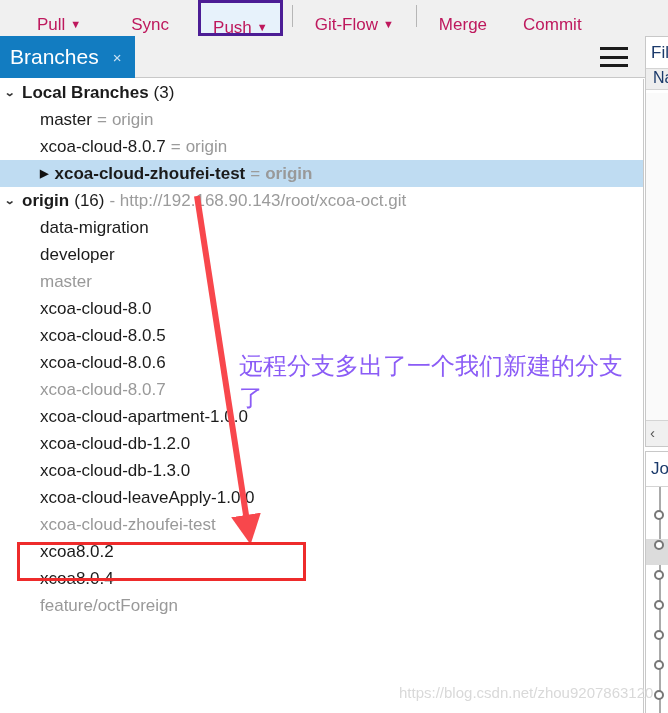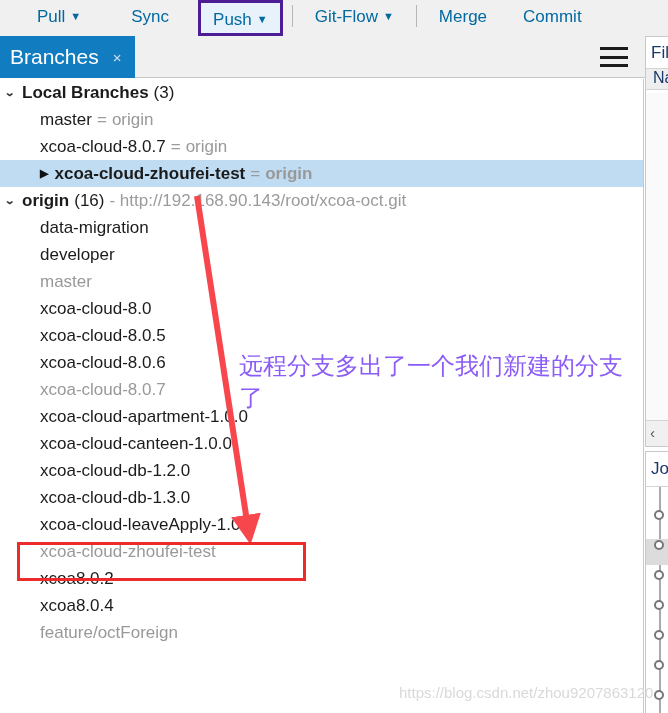--- a/index.html
+++ b/index.html
@@ -26,23 +26,23 @@
     position: absolute;
     left: 0; top: 0;
     width: 668px; height: 36px;
     background: #f0f0f0;
     display: flex;
     align-items: flex-start;
   }
   .tb-btn {
     height: 32px;
     line-height: 32px;
-    padding: 0 12px;
+    padding: 8px 12px;
     font-size: 17px;
-    color: #0369a1;
+    color: #be185d;
     white-space: nowrap;
     box-sizing: border-box;
     background: transparent;
     border: 1px solid transparent;
   }
   .tb-btn.pressed {
     background: #e7f2fb;
     border: 3px solid #4c1d95;
     height: 36px;
     line-height: 33px;
@@ -391,23 +391,20 @@
         <span>xcoa-cloud-8.0.5</span>
       </div>
     <div class="row child">
         <span>xcoa-cloud-8.0.6</span>
       </div>
     <div class="row child dim">
         <span>xcoa-cloud-8.0.7</span>
       </div>
     <div class="row child">
         <span>xcoa-cloud-apartment-1.0.0</span>
-      </div>
-    <div class="row child">
-        <span>xcoa-cloud-canteen-1.0.0</span>
       </div>
     <div class="row child">
         <span>xcoa-cloud-db-1.2.0</span>
       </div>
     <div class="row child">
         <span>xcoa-cloud-db-1.3.0</span>
       </div>
     <div class="row child">
         <span>xcoa-cloud-leaveApply-1.0.0</span>
       </div>

